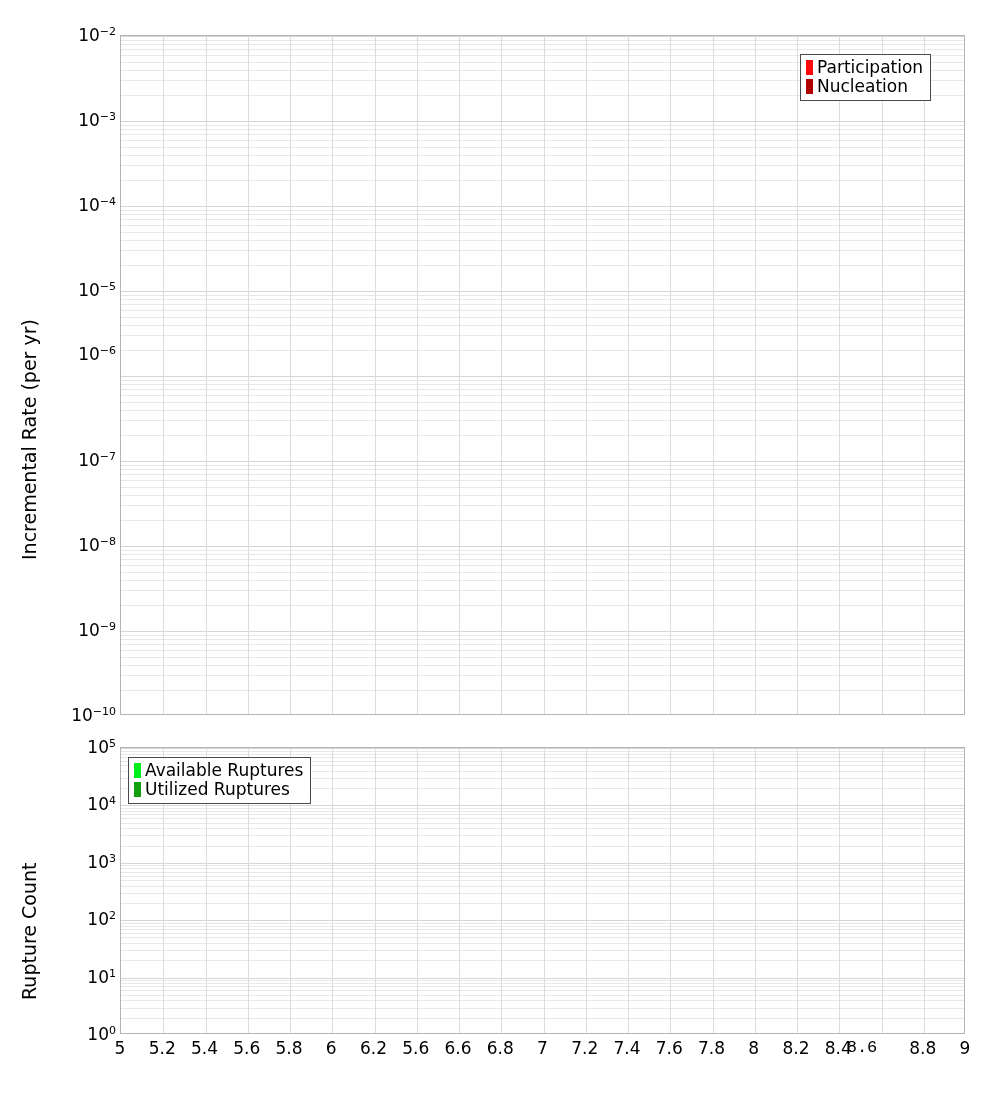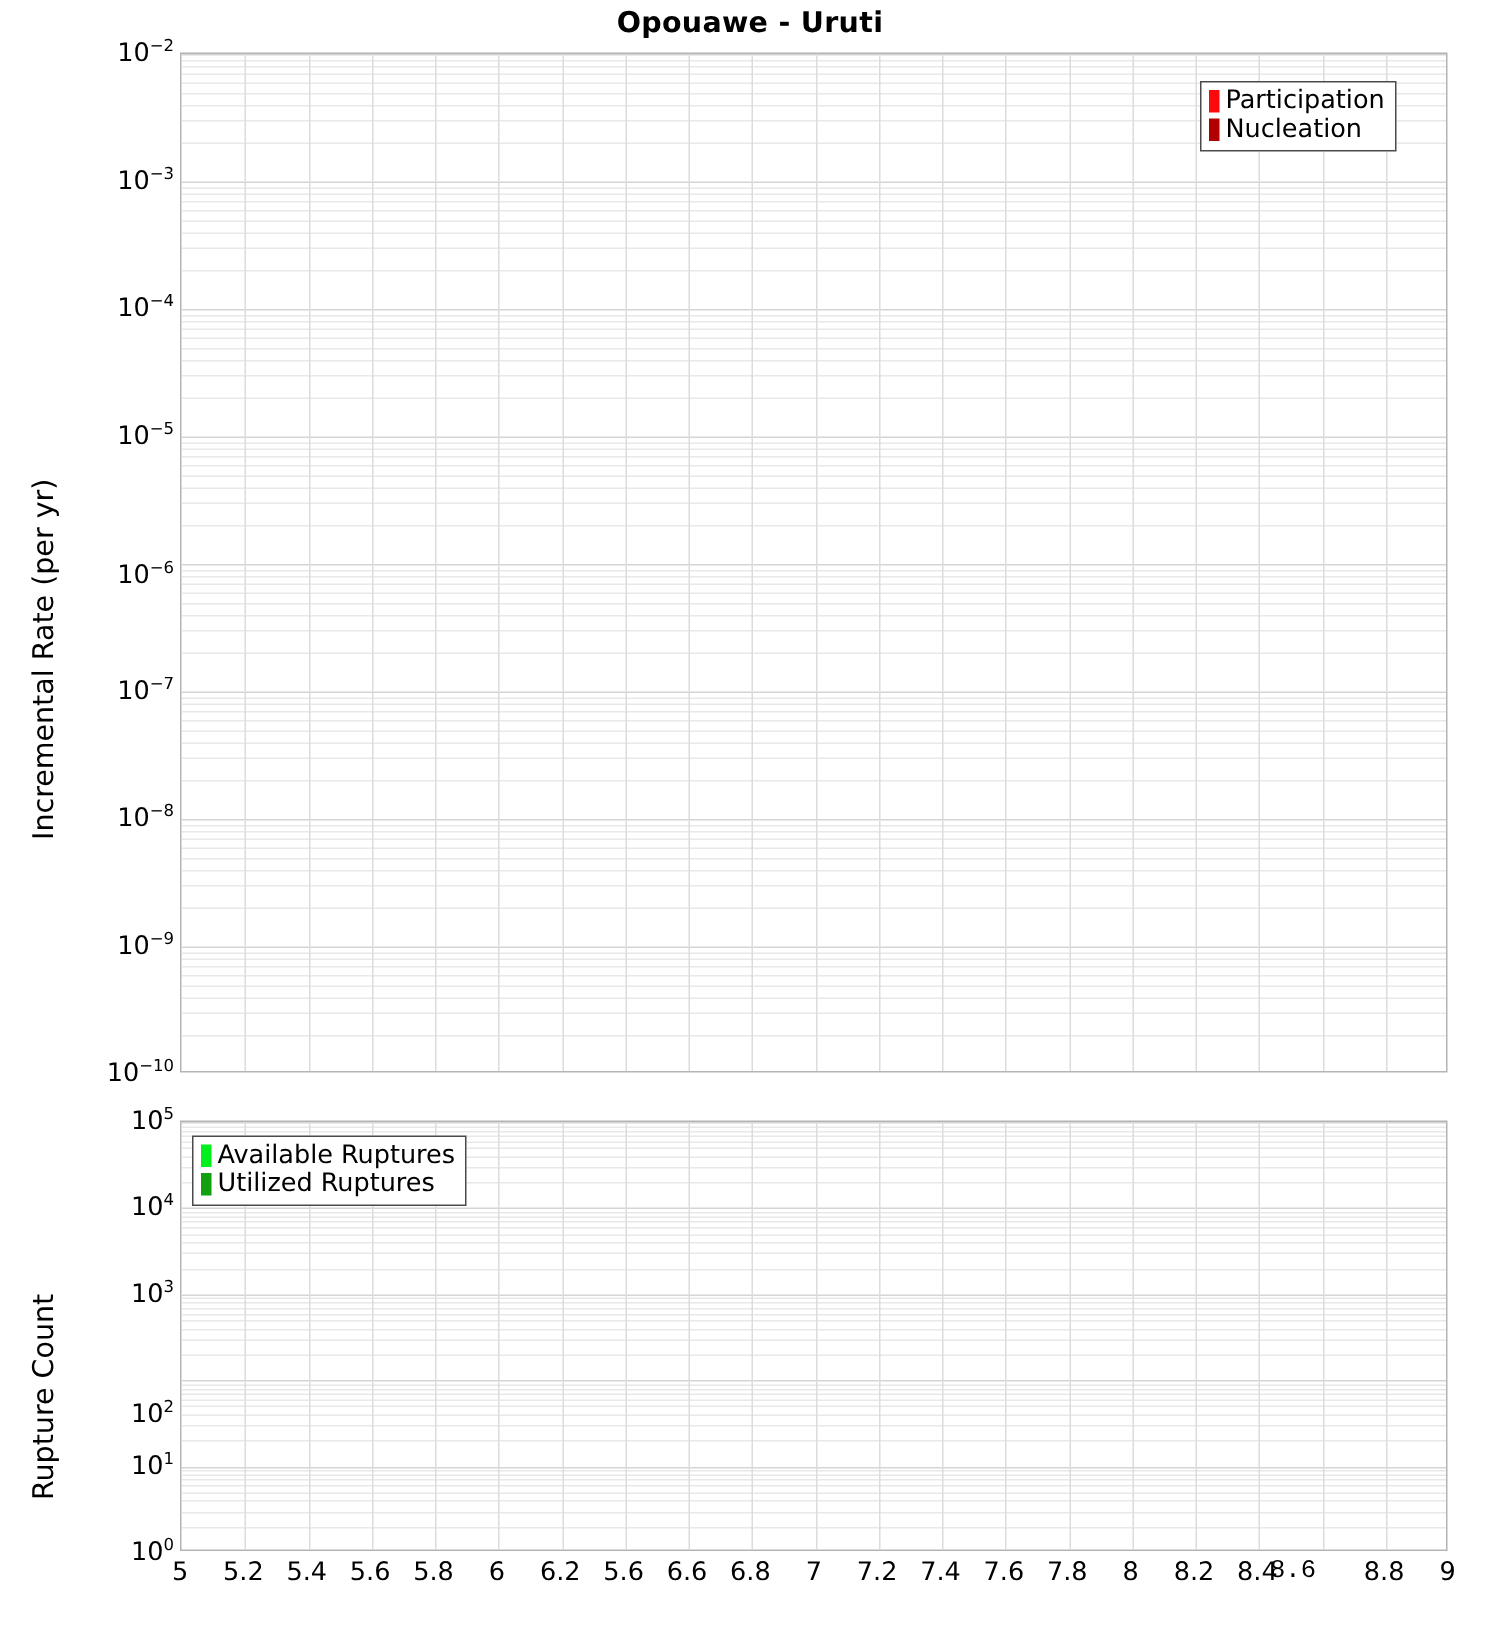--- a/index.html
+++ b/index.html
@@ -53,21 +53,20 @@
   .swatch{width:7px;height:15px;flex:0 0 7px;}
   .legend-text{font-size:17px;white-space:nowrap;}
   #legend-top{left:800px;top:54px;}
   #legend-bottom{left:128px;top:757px;}
 </style>
 </head>
 <body>
 
 <div id="root">
 
-  <div class="title">Opouawe - Uruti</div>
 
   <div class="panel" id="panel-top">
     <div class="gridlayer" id="grid-top">
         <div class="gl-h" style="top: 654.412px;"></div>
         <div class="gl-h" style="top: 639.445px;"></div>
         <div class="gl-h" style="top: 628.825px;"></div>
         <div class="gl-h" style="top: 620.588px;"></div>
         <div class="gl-h" style="top: 613.857px;"></div>
         <div class="gl-h" style="top: 608.167px;"></div>
         <div class="gl-h" style="top: 603.237px;"></div>
@@ -172,21 +171,21 @@
         <div class="bar" style="left: 654.875px; width: 19.925px;"></div>
         <div class="bar" style="left: 676px; width: 19.925px;"></div>
         <div class="bar" style="left: 697.125px; width: 19.925px;"></div>
       </div>
   </div>
   <div id="yticks-top">
       <div class="ytick" style="top: 35px;">10<sup>−2</sup></div>
       <div class="ytick" style="top: 120px;">10<sup>−3</sup></div>
       <div class="ytick" style="top: 205px; text-align: right;">10<sup>−4</sup></div>
       <div class="ytick" style="top: 290px;">10<sup>−5</sup></div>
-      <div class="ytick" style="top: 383px;">10<sup>−6</sup></div>
+      <div class="ytick" style="top: 354px;">10<sup>−6</sup></div>
       <div class="ytick" style="top: 460px;">10<sup>−7</sup></div>
       <div class="ytick" style="top: 545px;">10<sup>−8</sup></div>
       <div class="ytick" style="top: 630px;">10<sup>−9</sup></div>
       <div class="ytick" style="top: 715px;">10<sup>−10</sup></div>
     </div>
   <div class="ylabel" id="ylabel-top">Incremental Rate (per yr)</div>
 
   <div class="legend" id="legend-top">
       <div class="legend-row">
         <span class="swatch" style="background: rgb(250, 10, 10);"></span>
@@ -289,21 +288,21 @@
         <div class="bar" style="left: 654.875px; width: 19.925px;"></div>
         <div class="bar" style="left: 676px; width: 19.925px;"></div>
         <div class="bar" style="left: 697.125px; width: 19.925px;"></div>
         <div class="bar" style="left: 718.25px; width: 19.925px;"></div>
       </div>
   </div>
   <div id="yticks-bottom">
       <div class="ytick" style="top: 747px;">10<sup>5</sup></div>
       <div class="ytick" style="top: 804.4px;">10<sup>4</sup></div>
       <div class="ytick" style="top: 861.8px;">10<sup>3</sup></div>
-      <div class="ytick" style="top: 919.2px; margin-top: 23px;">10<sup>2</sup></div>
+      <div class="ytick" style="top: 919.2px;">10<sup>2</sup></div>
       <div class="ytick" style="top: 976.6px;">10<sup>1</sup></div>
       <div class="ytick" style="top: 1034px;">10<sup>0</sup></div>
     </div>
   <div class="ylabel" id="ylabel-bottom">Rupture Count</div>
 
   <div class="legend" id="legend-bottom">
       <div class="legend-row">
         <span class="swatch" style="background: rgb(0, 240, 30);"></span>
         <span class="legend-text">Available Ruptures</span>
       </div>

